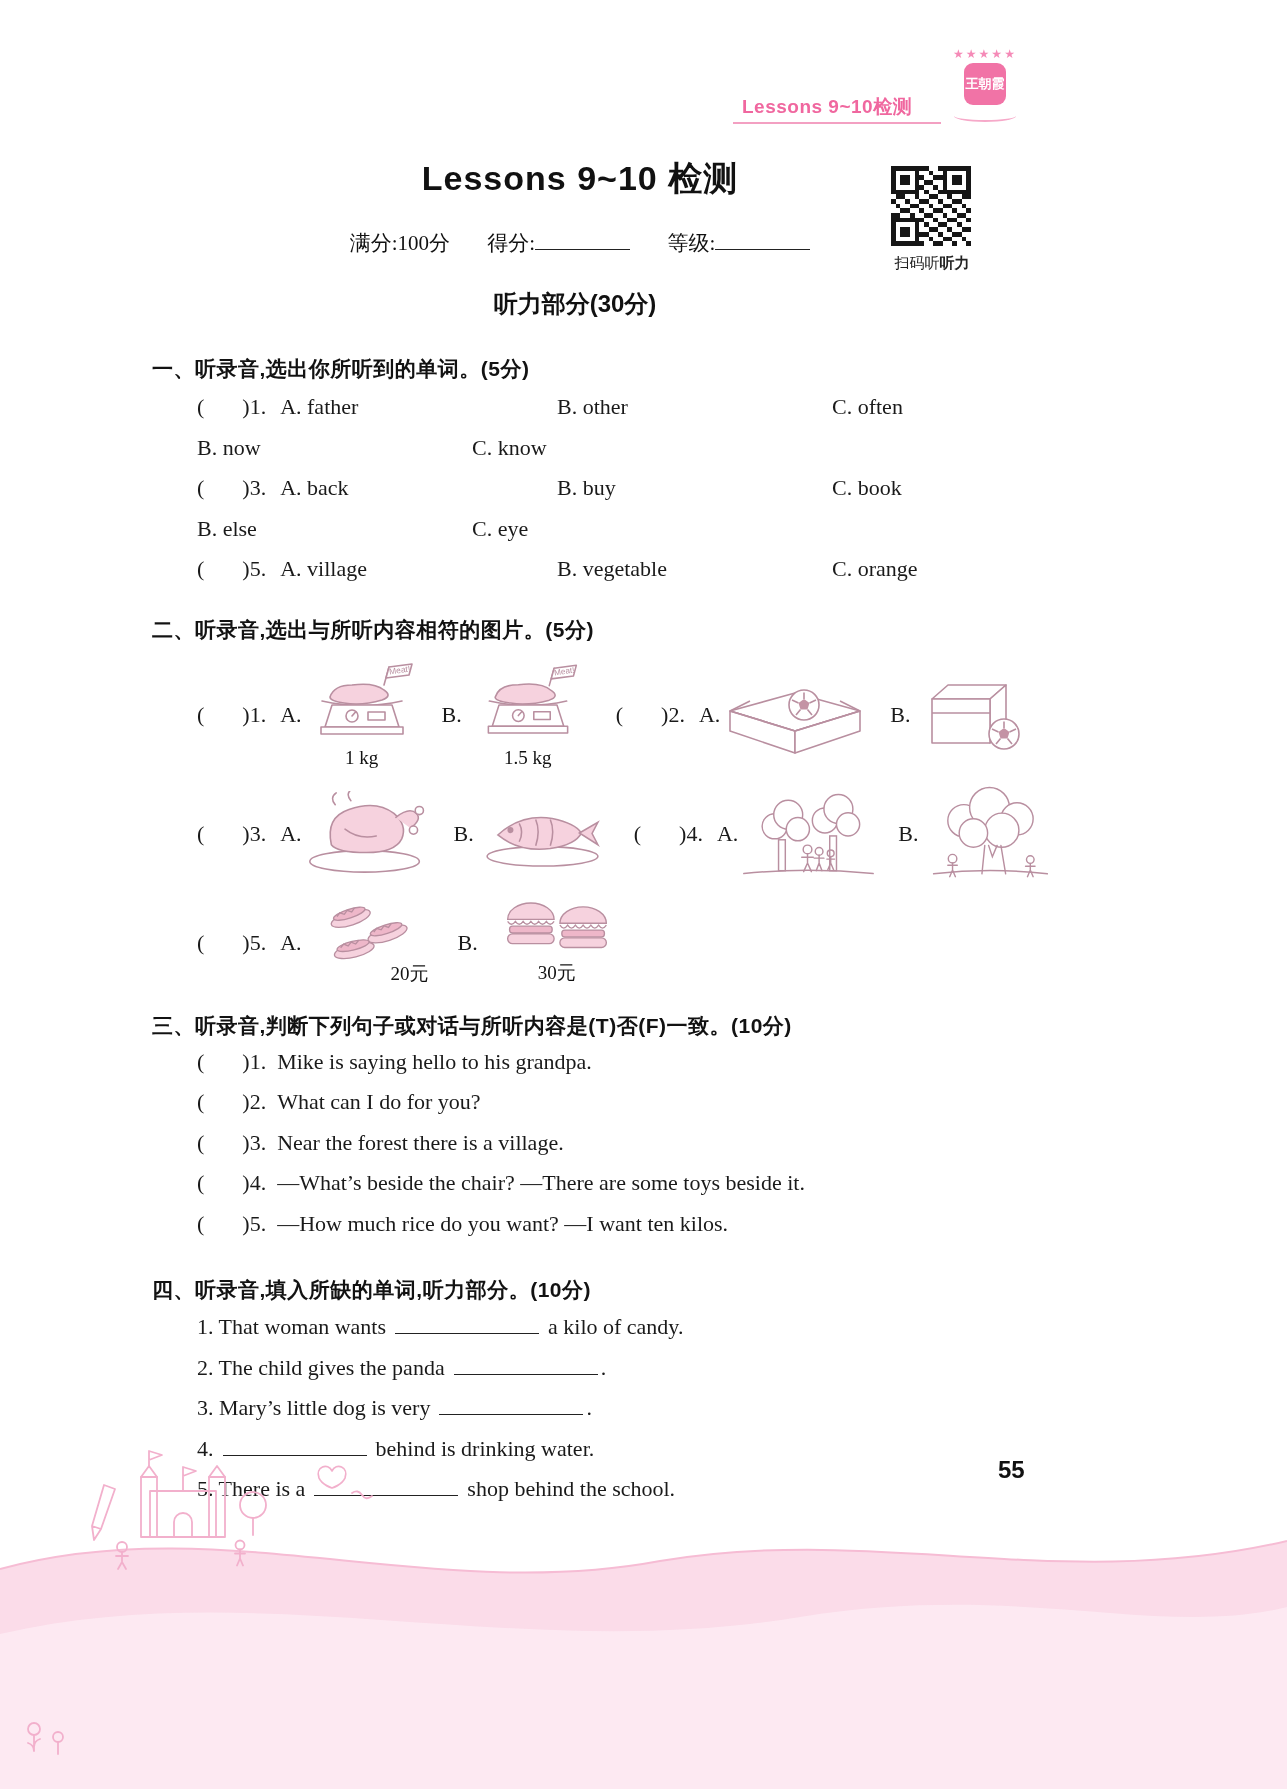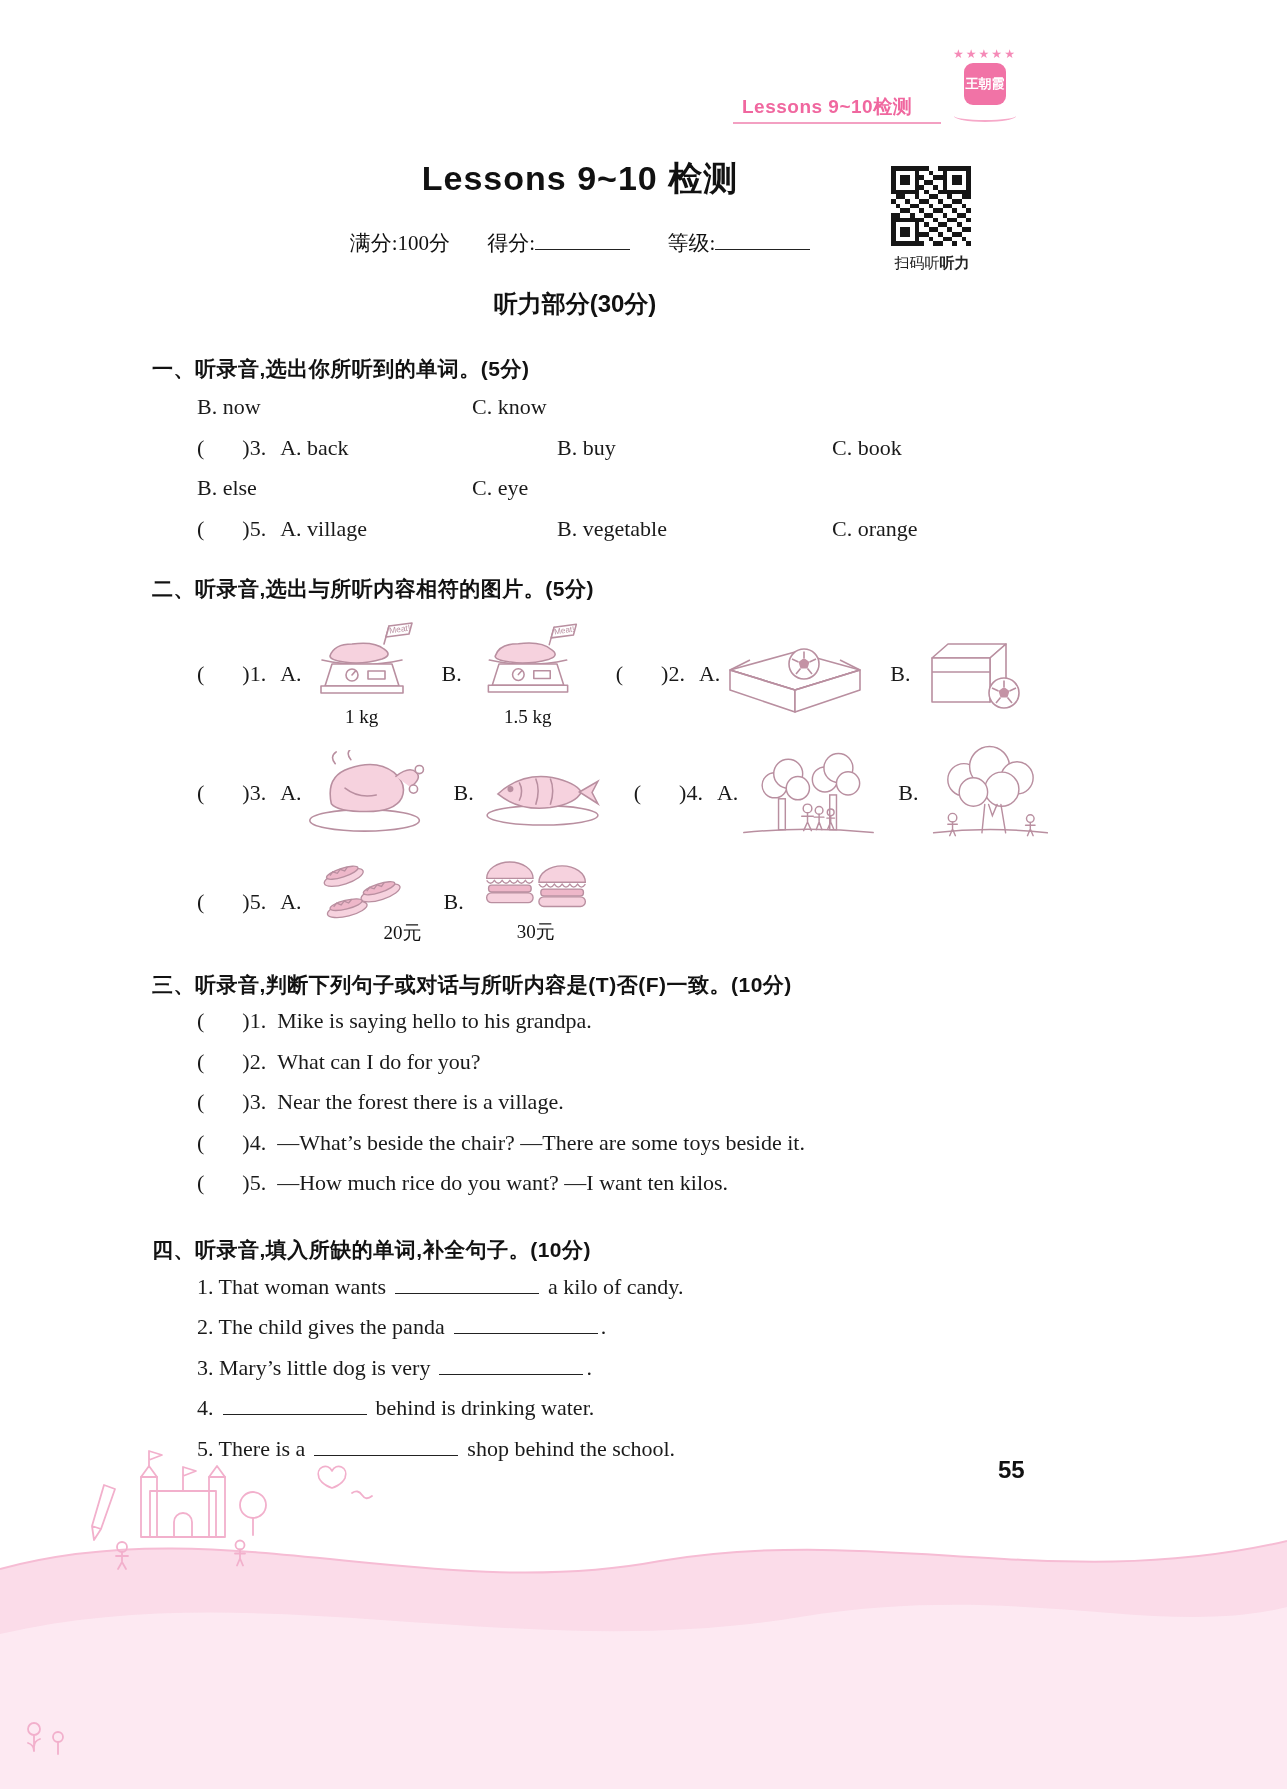--- a/index.html
+++ b/index.html
@@ -60,21 +60,21 @@
   
   .pic-row{display:flex;align-items:center;font-size:22px;margin-left:45px;}
   .pic-row .plead{white-space:nowrap;}
   .pic-row .plead2{margin-left:30px;}
   .blabel{margin:0 8px 0 20px;}
   .fig{display:flex;flex-direction:column;align-items:center;}
   .fig .cap{font-size:19px;line-height:22px;color:#111;}
   .fig .cap.right{align-self:flex-end;margin-right:2px;}
   .row1{margin-top:16px;}
   .row2{margin-top:16px;}
-  .row3{margin-top:18px;}
+  .row3{margin-top:18px;gap:7px;}
 
   
   .footer-svg{position:absolute;left:0;bottom:0;width:1287px;height:360px;}
   .pagenum{position:absolute;top:1456px;left:998px;font-size:24px;font-weight:bold;
     font-family:"Liberation Sans","DejaVu Sans",sans-serif;color:#111;z-index:5;}
 
   svg text{font-family:"Liberation Sans","DejaVu Sans",sans-serif;}
 </style>
 </head>
 <body>
@@ -251,20 +251,25 @@
 </div>
 
 <div class="part-title">听力部分(30分)</div>
 
 <div class="content">
 
   <div class="sec">
     <div class="sec-h">一、听录音,选出你所听到的单词。(5分)</div>
     <div class="s1-rows">
       <div class="opt-row">
+        <span class="cell1"><span>(</span><span class="pgap"></span><span>)</span><span class="qnum">1.</span><span class="optA">A. father</span></span>
+        <span class="cell2">B. other</span>
+        <span class="cell3">C. often</span>
+      </div>
+      <div class="opt-row">
         <span class="cell2">B. now</span>
         <span class="cell3">C. know</span>
       </div>
       <div class="opt-row">
         <span class="cell1"><span>(</span><span class="pgap"></span><span>)</span><span class="qnum">3.</span><span class="optA">A. back</span></span>
         <span class="cell2">B. buy</span>
         <span class="cell3">C. book</span>
       </div>
       <div class="opt-row">
         <span class="cell2">B. else</span>
@@ -507,21 +512,21 @@
         <span>(</span>
           <span class="pgap"></span>
           <span>)</span>
           <span class="qnum">5.</span>
           <span class="tf-text">—How much rice do you want? —I want ten kilos.</span>
       </div>
     </div>
   </div>
 
   <div class="sec" style="margin-top:24px;">
-    <div class="sec-h">四、听录音,填入所缺的单词,补全句子。(10分)</div>
+    <div class="sec-h">四、听录音,填入所缺的单词,听力部分。(10分)</div>
     <div class="s4-rows">
       <div class="fill-row">
         <span>1. That woman wants</span>
           <span class="fblank"></span>
           <span>a kilo of candy.</span>
       </div>
       <div class="fill-row">
         <span>2. The child gives the panda</span>
           <span class="fblank"></span>
           <span style="margin-left:-6px;">.</span>

